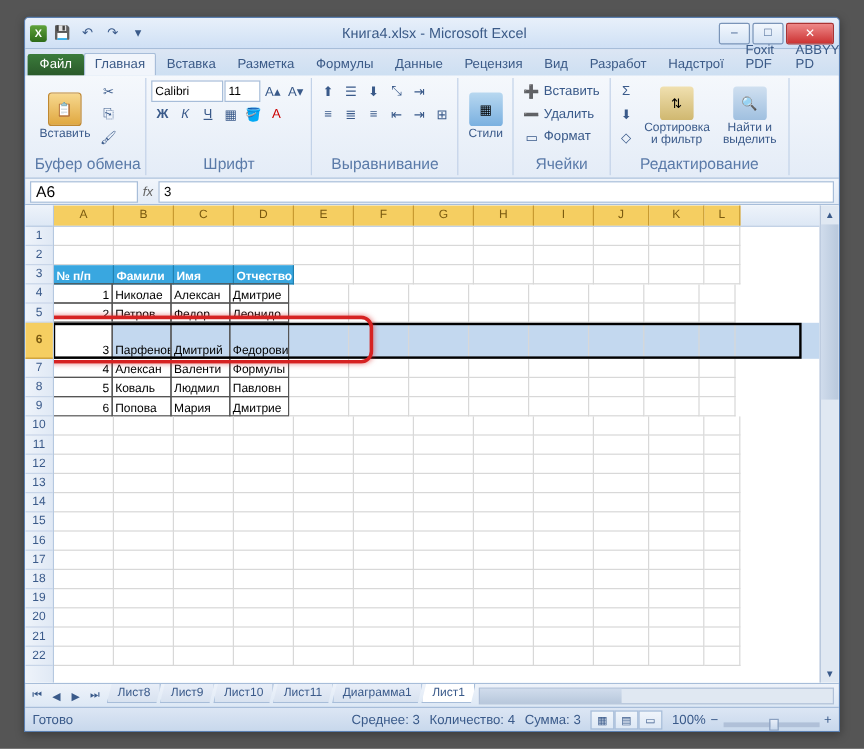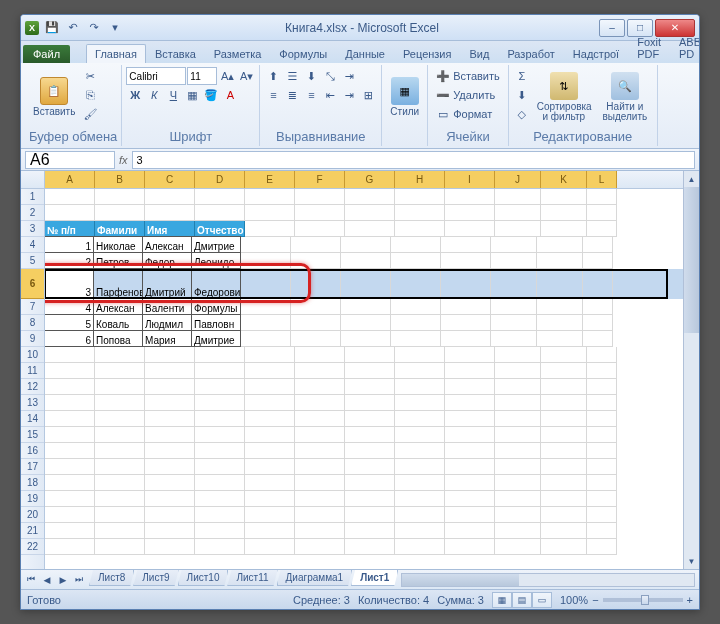--- a/index.html
+++ b/index.html
@@ -8,21 +8,21 @@
 .titlebar{height:26px;background:linear-gradient(#e8f0fa,#cfe0f5);display:flex;align-items:center;justify-content:space-between;padding:0 4px;border-bottom:1px solid #a7bdd9}
 .tb-left{display:flex;align-items:center;gap:3px}
 .excel-icon{width:14px;height:14px;background:linear-gradient(#5fa33b,#2d6b1a);border-radius:2px;display:flex;align-items:center;justify-content:center;color:#fff;font-size:9px;font-weight:bold}
 .qat{display:flex;gap:1px}
 .qat-btn{width:20px;height:20px;display:flex;align-items:center;justify-content:center;border-radius:2px;color:#3a5a8a}
 .title{font-size:12px;color:#3b5a87}
 .winbtns{display:flex;gap:2px}
 .winbtn{width:26px;height:18px;border:1px solid #7a94b8;border-radius:2px;background:linear-gradient(#f2f7fd,#d6e4f5);display:flex;align-items:center;justify-content:center;font-size:10px;color:#3a5a8a}
 .winbtn.close{width:40px;background:linear-gradient(#e88,#c33);color:#fff;border-color:#a33}
 .ribbon-tabs{height:22px;display:flex;align-items:flex-end;padding-left:2px;background:linear-gradient(#dce6f4,#cddff2);gap:0}
-.file-tab{background:linear-gradient(#3b7b3b,#2a5a2a);color:#fff;padding:3px 10px;border-radius:2px 2px 0 0;font-size:11px;margin-right:16px}
+.file-tab{background:linear-gradient(#3b7b3b,#2a5a2a);color:#fff;padding:3px 10px;border-radius:2px 2px 0 0;font-size:11px;margin-right:0}
 .rtab{padding:3px 8px;color:#3b5a87;font-size:11px;border:1px solid transparent;border-bottom:none}
 .rtab.active{background:#f1f5fb;border-color:#a7bdd9;border-radius:2px 2px 0 0}
 .ribbon{height:86px;background:linear-gradient(#f5f8fc,#e4ecf7);border-bottom:1px solid #a7bdd9;display:flex;padding:2px 4px}
 .rgroup{border-right:1px solid #c2d2e8;padding:2px 4px;display:flex;flex-direction:column;justify-content:space-between}
 .rgroup-label{font-size:13px;color:#5a7aa8;text-align:center;padding-top:2px}
 .rg-body{display:flex;gap:2px;flex:1}
 .rgbtn-big{display:flex;flex-direction:column;align-items:center;justify-content:center;padding:2px 4px;border-radius:2px;gap:2px}
 .icon-lg{width:28px;height:28px;border-radius:3px;display:flex;align-items:center;justify-content:center}
 .icon-paste{background:linear-gradient(#f7d88f,#e0a840);border:1px solid #c08830}
 .icon-styles{background:linear-gradient(#b8d8f0,#7ab0e0)}
@@ -31,21 +31,21 @@
 .label-sm{font-size:10px;color:#3a5a8a;line-height:1}
 .rg-col{display:flex;flex-direction:column;gap:1px}
 .rg-row{display:flex;gap:1px;align-items:center}
 .mini-btn{width:18px;height:18px;display:flex;align-items:center;justify-content:center;color:#3a5a8a;border-radius:2px;font-size:11px}
 .font-sel{width:60px;height:18px;border:1px solid #a7bdd9;background:#fff;font-size:10px;padding:0 2px;display:flex;align-items:center}
 .size-sel{width:30px;height:18px;border:1px solid #a7bdd9;background:#fff;font-size:10px;padding:0 2px;display:flex;align-items:center}
 .fmt-sel{width:56px;height:18px;border:1px solid #a7bdd9;background:#fff;font-size:10px;padding:0 2px;display:flex;align-items:center}
 .cell-btn{height:18px;display:flex;align-items:center;gap:3px;padding:0 4px;color:#3a5a8a;font-size:10px;border-radius:2px}
 .cell-ic{width:14px;height:14px;display:flex;align-items:center;justify-content:center}
 .namebox-row{height:22px;background:linear-gradient(#f1f5fb,#e4ecf7);display:flex;align-items:center;border-bottom:1px solid #a7bdd9;padding:0 4px;gap:4px}
-.namebox{width:90px;height:18px;background:#fff;border:1px solid #a7bdd9;font-size:16px;padding:0 4px;display:flex;align-items:center}
+.namebox{width:90px;height:18px;background:#fff;border:1px solid #a7bdd9;font-size:13px;padding:0 4px;display:flex;align-items:center}
 .fx-lbl{font-style:italic;color:#666;font-size:11px}
 .formula-bar{flex:1;height:18px;background:#fff;border:1px solid #a7bdd9;padding:0 4px;display:flex;align-items:center;font-size:11px}
 .sheet-area{flex:1;display:flex;overflow:hidden;position:relative;background:#fff}
 .row-hdrs{width:24px;background:linear-gradient(90deg,#eef3fa,#e0e9f5);border-right:1px solid #b5c8e0;display:flex;flex-direction:column}
 .corner{height:18px;border-bottom:1px solid #b5c8e0;background:linear-gradient(#eef3fa,#dde8f5)}
 .rh{height:16px;border-bottom:1px solid #c8d5e8;font-size:10px;color:#3a5a8a;display:flex;align-items:center;justify-content:center}
 .rh.tall{height:30px}
 .rh.sel{background:#f5ce61;border-color:#c89a30;color:#7a5a10;font-weight:bold}
 .grid-wrap{flex:1;overflow:hidden;position:relative}
 .col-hdrs{height:18px;display:flex;background:linear-gradient(#eef3fa,#dde8f5);border-bottom:1px solid #b5c8e0}
@@ -59,32 +59,32 @@
 .cell.hdr{background:#39a7e0;color:#fff;font-weight:bold;border-right:1px solid #2080b0;border-bottom:1px solid #2080b0}
 .cell.bord{border:1px solid #555;margin:-1px 0 0 -1px}
 .cell.num{justify-content:flex-end}
 .highlight-box{position:absolute;border:3px solid #d62222;border-radius:10px;pointer-events:none;box-shadow:0 0 4px rgba(214,34,34,.5)}
 .sel-border{position:absolute;border:2px solid #000;pointer-events:none}
 .tabs-area{height:20px;background:linear-gradient(#eef3fa,#dde8f5);border-top:1px solid #a7bdd9;display:flex;align-items:center}
 .tab-nav{display:flex;gap:0;padding:0 2px}
 .tab-nav-btn{width:16px;height:16px;display:flex;align-items:center;justify-content:center;color:#3a5a8a;font-size:9px}
 .sheet-tabs{display:flex;align-items:flex-start;height:100%}
 .stab{padding:2px 8px;font-size:10px;color:#3a5a8a;background:linear-gradient(#e8eef8,#d8e2f0);border:1px solid #a7bdd9;border-top:none;margin-right:-1px;clip-path:polygon(4px 0,100% 0,calc(100% - 4px) 100%,0 100%)}
-.stab.active{background:#fff;font-weight:bold}
+.stab.active{background:#fff;font-weight:normal}
 .hscroll{flex:1;height:14px;margin:0 4px;background:#e0e8f2;border:1px solid #b0c0d8;position:relative}
 .hscroll-thumb{position:absolute;left:0;width:40%;height:100%;background:linear-gradient(#d0dcec,#b8c8dc)}
 .vscroll{width:16px;background:#e0e8f2;border-left:1px solid #b0c0d8;display:flex;flex-direction:column}
 .vs-btn{height:16px;display:flex;align-items:center;justify-content:center;color:#3a5a8a;font-size:8px}
 .vs-track{flex:1;position:relative}
 .vs-thumb{position:absolute;top:0;width:100%;height:40%;background:linear-gradient(90deg,#d0dcec,#b8c8dc)}
 .statusbar{height:20px;background:linear-gradient(#dce6f4,#c8d8ec);border-top:1px solid #a7bdd9;display:flex;align-items:center;padding:0 6px;font-size:10px;color:#3a5a8a;gap:12px}
 .sb-right{margin-left:auto;display:flex;align-items:center;gap:8px}
 .view-btns{display:flex;gap:0}
 .vbtn{width:20px;height:16px;border:1px solid #a7bdd9;background:linear-gradient(#f0f5fb,#dde8f5);display:flex;align-items:center;justify-content:center;font-size:9px}
-.zoom{display:flex;align-items:center;gap:4px}
+.zoom{display:flex;align-items:flex-end;gap:4px}
 .zoom-slider{width:80px;height:4px;background:#b0c0d8;position:relative}
 .zoom-thumb{position:absolute;left:48%;top:-3px;width:8px;height:10px;background:linear-gradient(#e8eef8,#c8d8ec);border:1px solid #8aa0c0}
 .cA{width:50px}.cB{width:50px}.cC{width:50px}.cD{width:50px}.cE{width:50px}.cF{width:50px}.cG{width:50px}.cH{width:50px}.cI{width:50px}.cJ{width:46px}.cK{width:46px}.cL{width:30px}
 </style>
 </head>
 <body>
 
 <div class="window">
   <div class="titlebar">
     <div class="tb-left">

